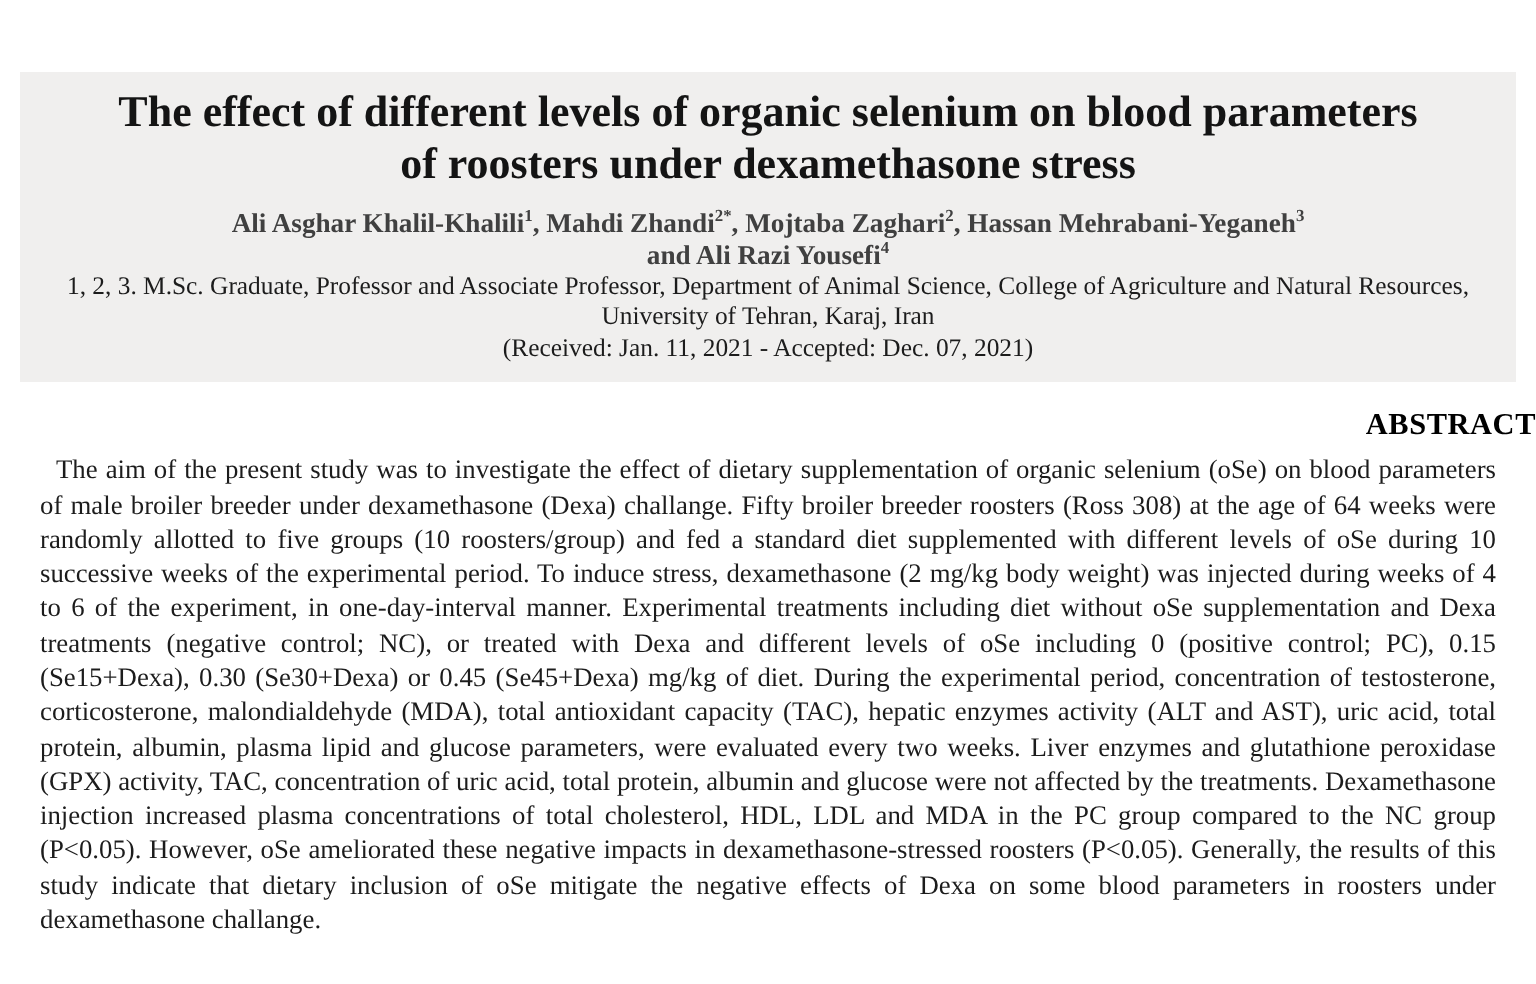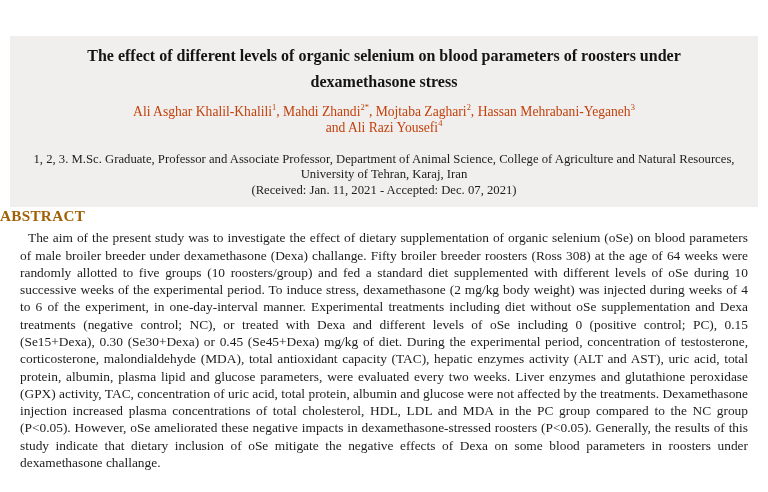--- a/index.html
+++ b/index.html
@@ -11,50 +11,51 @@
     overflow: hidden;
   }
   .page { width: 768px; height: 492px; position: relative; }
   .header-block {
     margin: 36px 10px 0 10px;
     background: #f0efee;
     padding: 7px 8px 9px 8px;
     text-align: center;
   }
   .paper-title {
-    font-size: 16px;
+    font-size: 22px;
     font-weight: bold;
     line-height: 26px;
     padding: 0 40px;
     margin-bottom: 9px;
     color: #141414;
   }
   .authors {
     font-size: 13.6px;
-    font-weight: normal;
+    font-weight: bold;
     line-height: 15.5px;
-    color: #c2410c;
+    color: #404040;
   }
   .authors sup, .affiliation sup {
     font-size: 0.62em;
     vertical-align: super;
     line-height: 0;
   }
   .affiliations {
-    margin-top: 17px;
+    margin-top: 1px;
     font-size: 12.7px;
     line-height: 15.4px;
     color: #1c1c1c;
   }
   .abstract-heading {
-    text-align: left;
+    margin-top: 13px;
+    text-align: right;
     font-size: 15.2px;
     font-weight: bold;
     letter-spacing: 0.3px;
-    color: #a16207;
+    color: #000000;
   }
   .abstract-body {
     margin: 4px 20px 0 20px;
     font-size: 13.4px;
     line-height: 17.3px;
     text-align: justify;
     text-indent: 8px;
     color: #1c1c1c;
   }
 </style>

